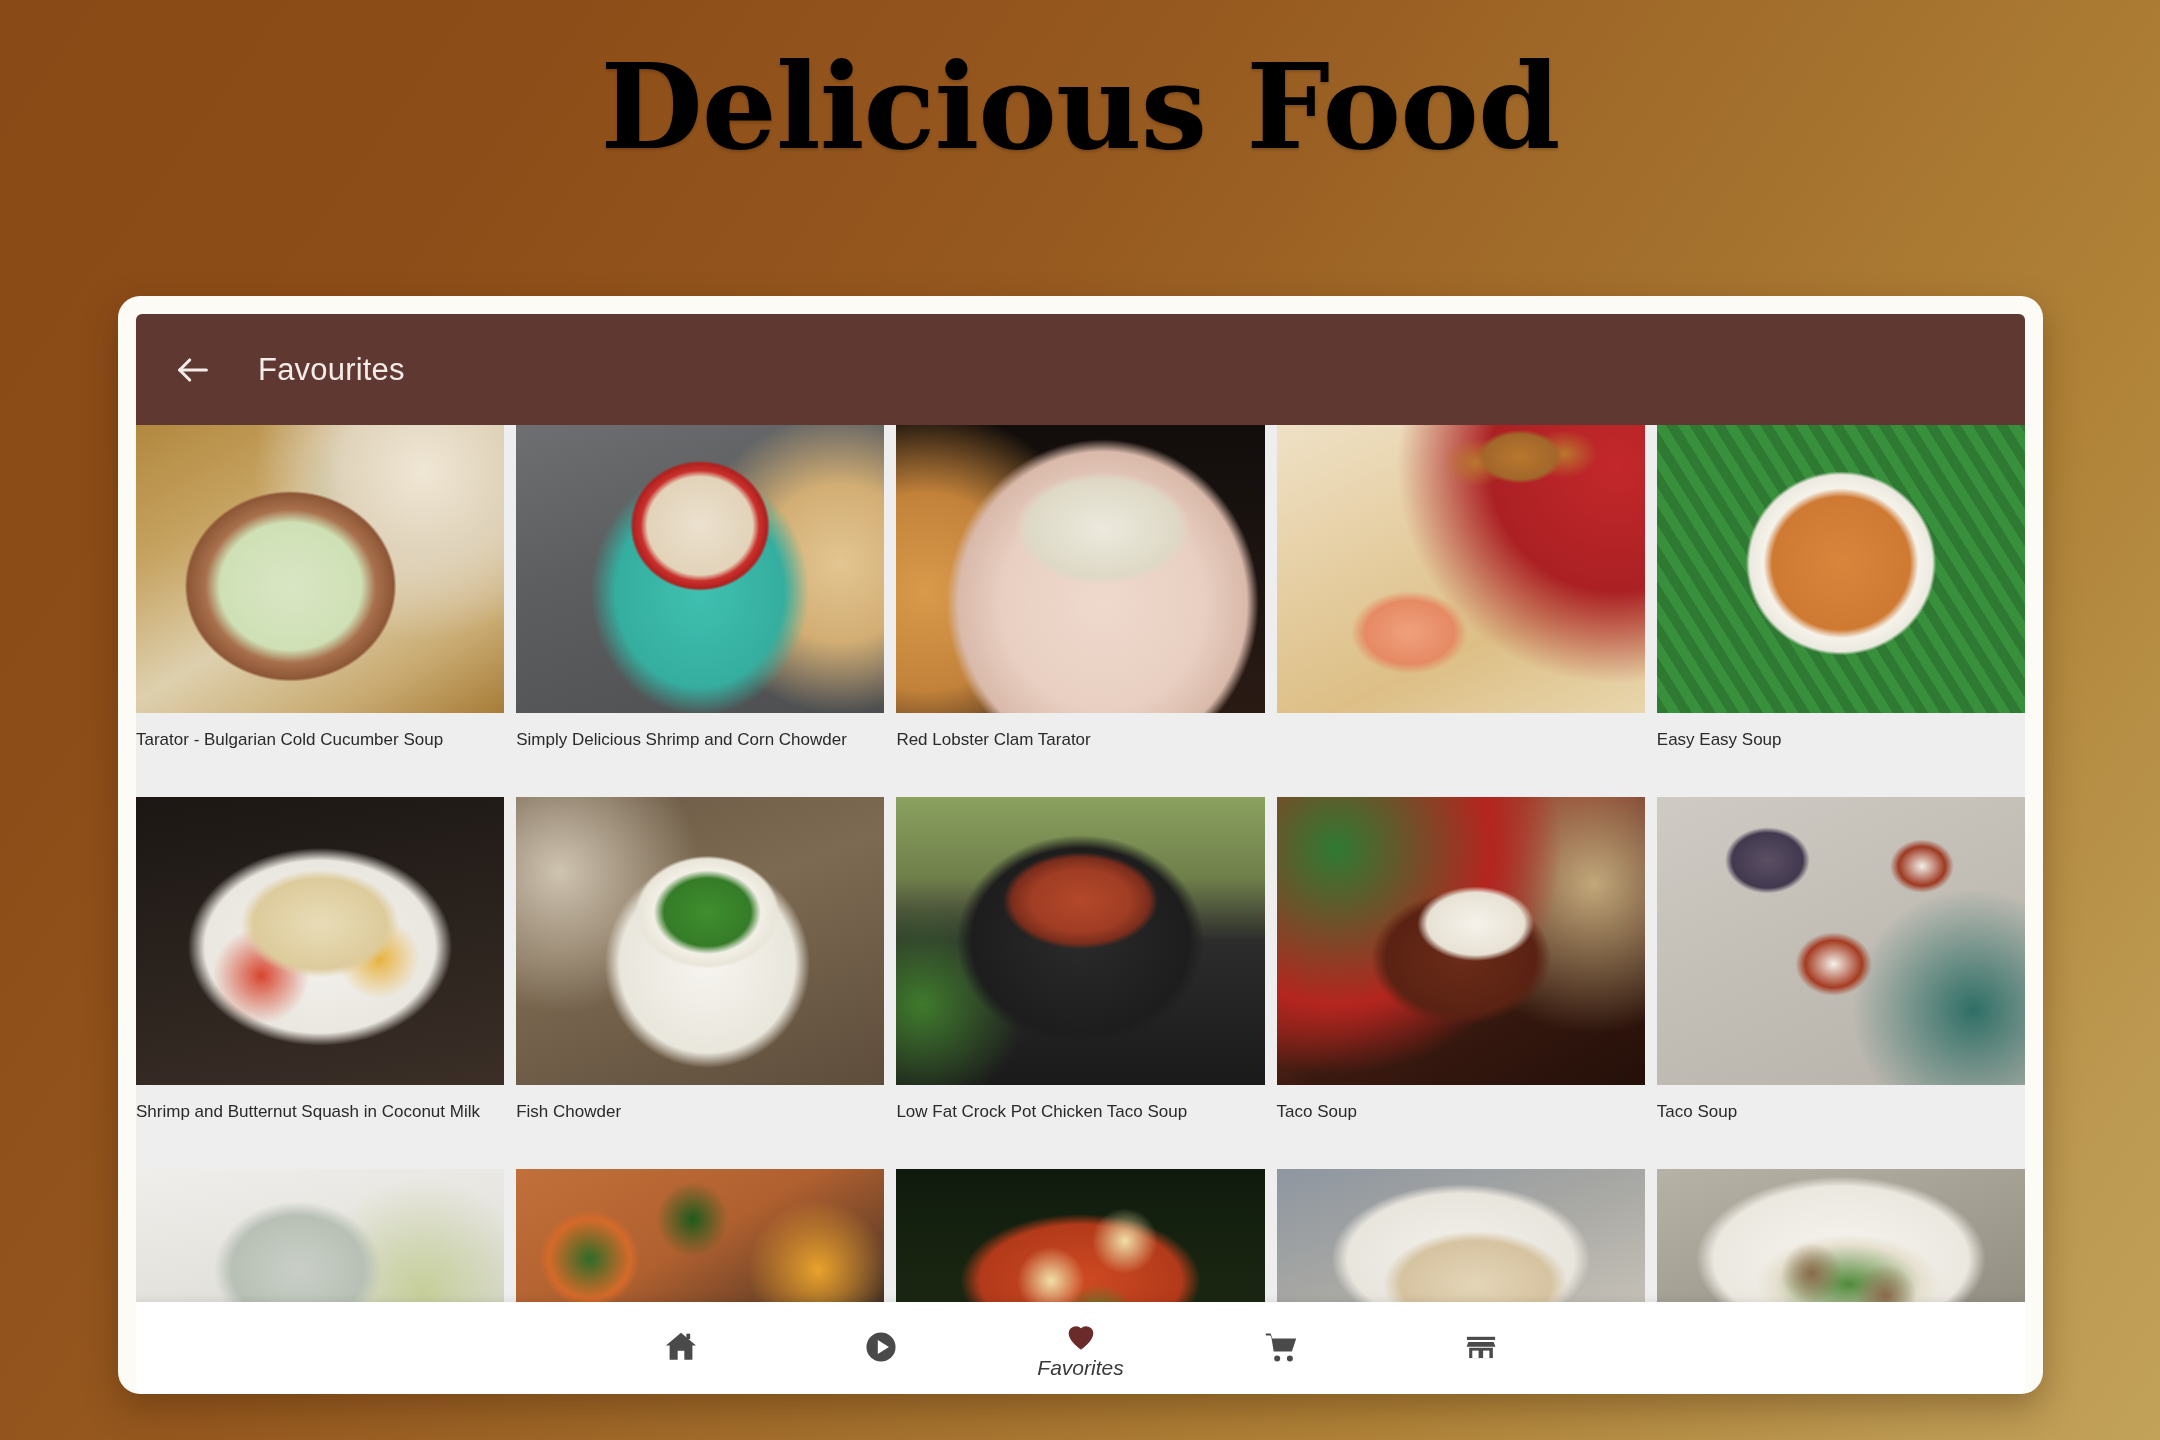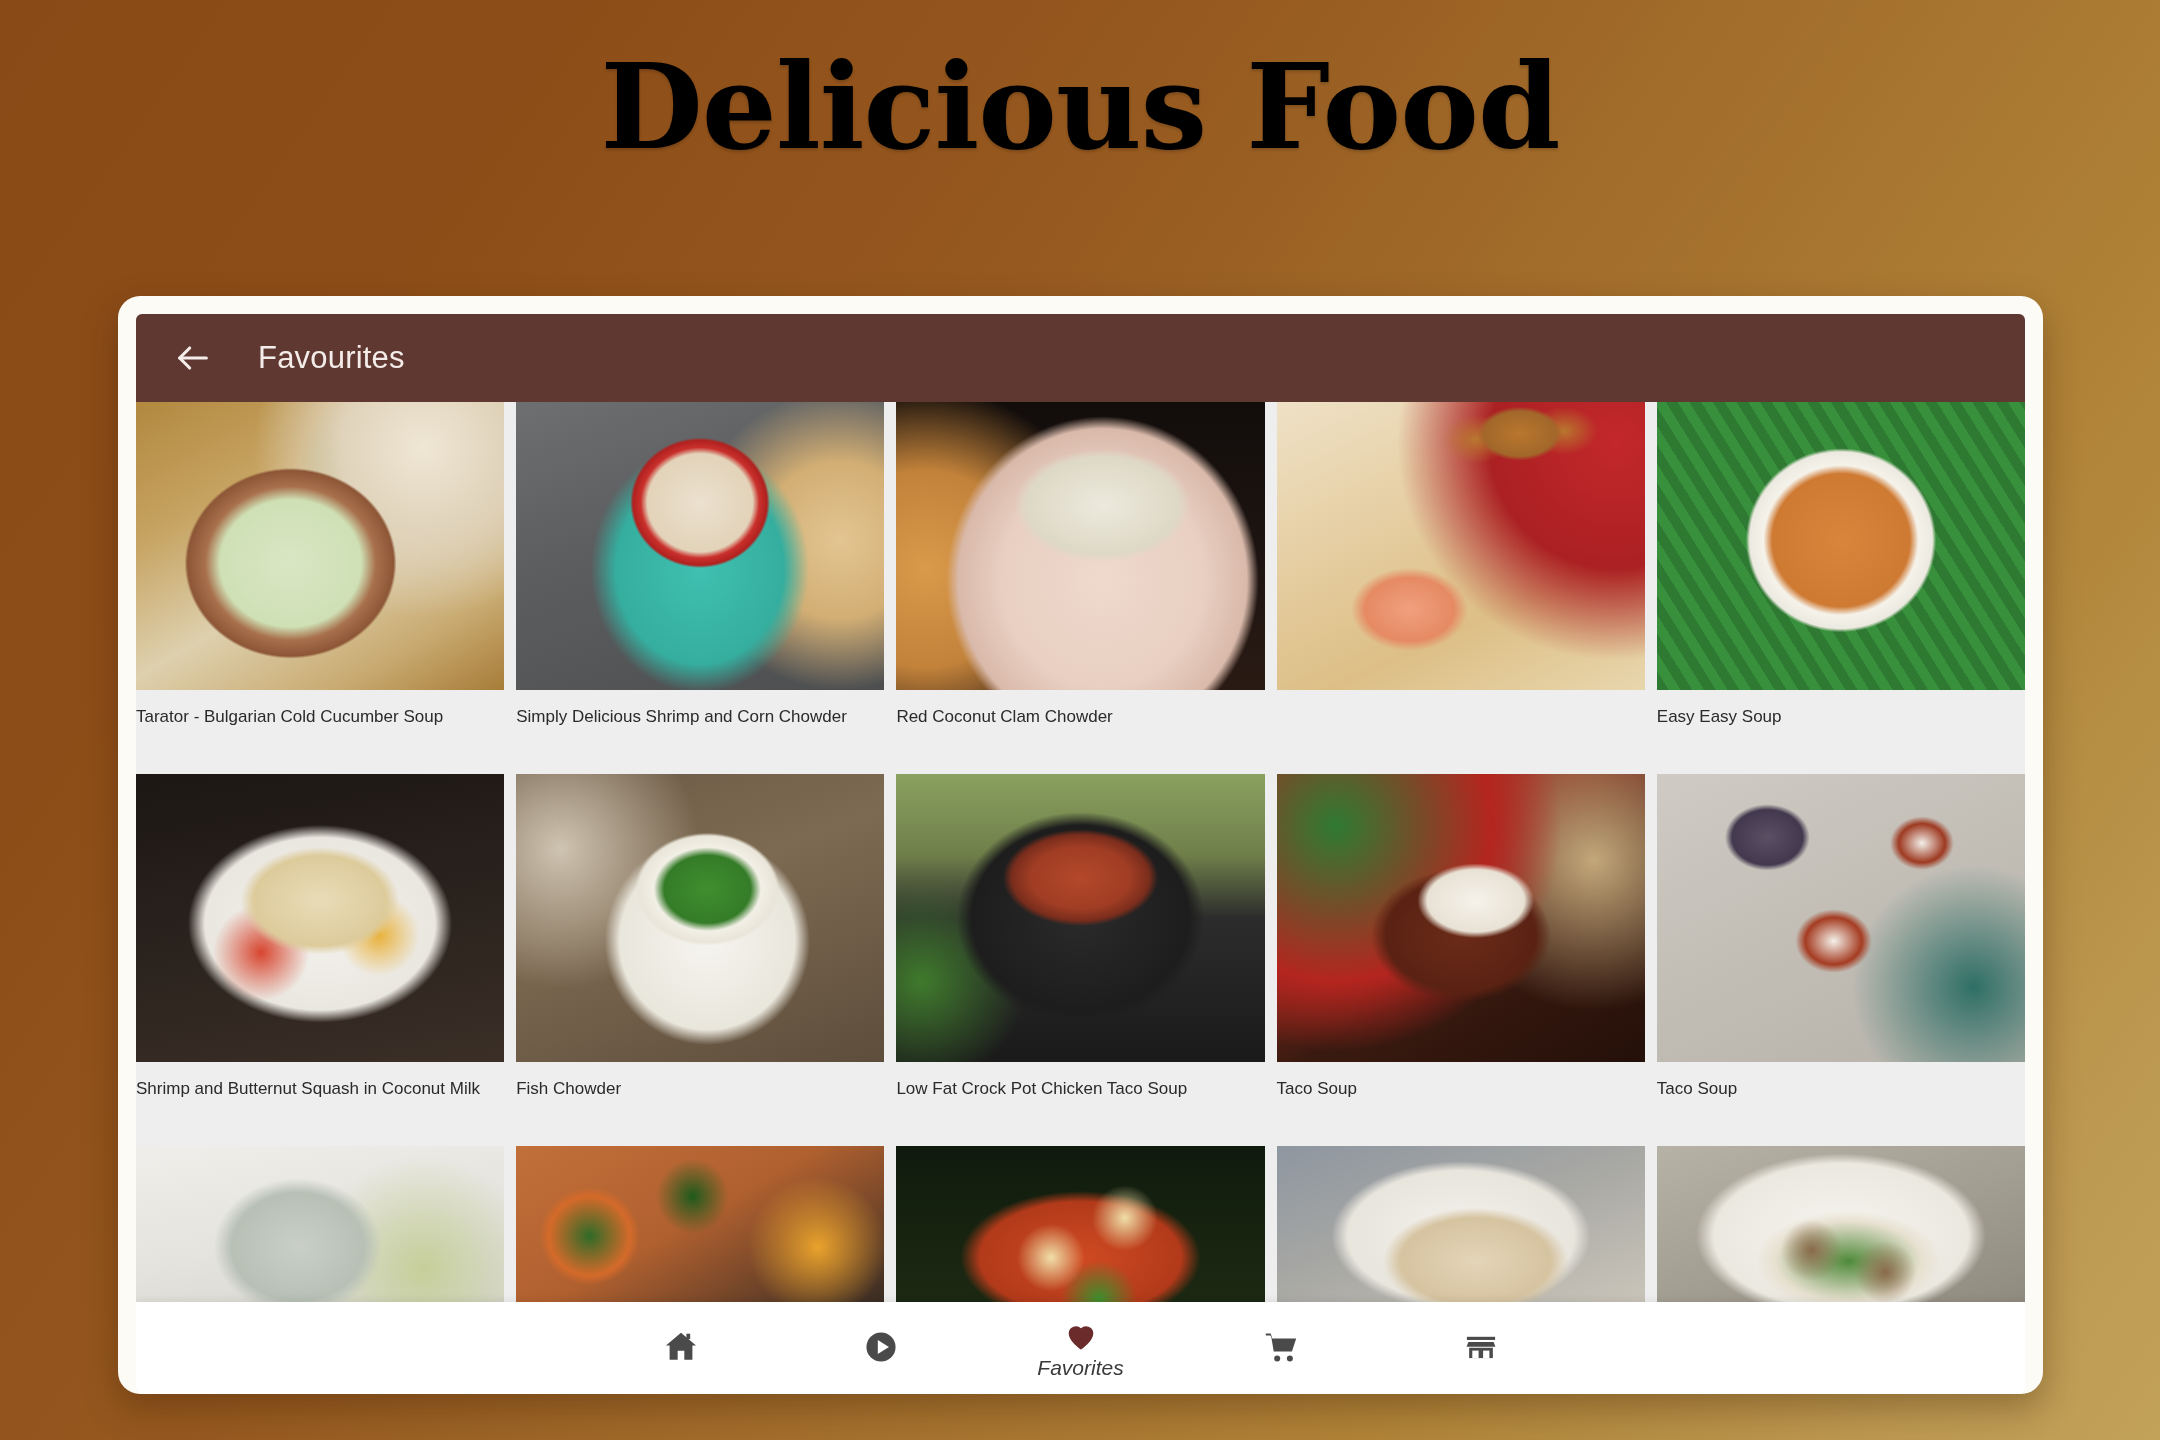--- a/index.html
+++ b/index.html
@@ -37,21 +37,21 @@
   .device-screen{
     position:relative;
     width:100%;height:100%;
     background:#eeeeee;
     border-radius:6px;
     overflow:hidden;
   }
 
   
   .toolbar{
-    height:88px;
+    height:111px;
     background:#603832;
     display:flex;align-items:center;
     padding-left:34px;
     box-sizing:border-box;
   }
   .back-arrow{
     width:46px;height:46px;
     display:flex;align-items:center;justify-content:center;
     cursor:pointer;flex:0 0 auto;
   }
@@ -255,21 +255,21 @@
         <div class="cell">
           <div class="thumb img-tarator"></div>
           <div class="caption">Tarator - Bulgarian Cold Cucumber Soup</div>
         </div>
         <div class="cell">
           <div class="thumb img-shrimpcorn"></div>
           <div class="caption">Simply Delicious Shrimp and Corn Chowder</div>
         </div>
         <div class="cell">
           <div class="thumb img-redlobster"></div>
-          <div class="caption">Red Coconut Clam Chowder</div>
+          <div class="caption">Red Lobster Clam Tarator</div>
         </div>
         <div class="cell">
           <div class="thumb img-caribbean"></div>
         </div>
         <div class="cell">
           <div class="thumb img-easycrab"></div>
           <div class="caption">Easy Easy Soup</div>
         </div>
       </div>
     <div class="grid" id="grid-row-2">

